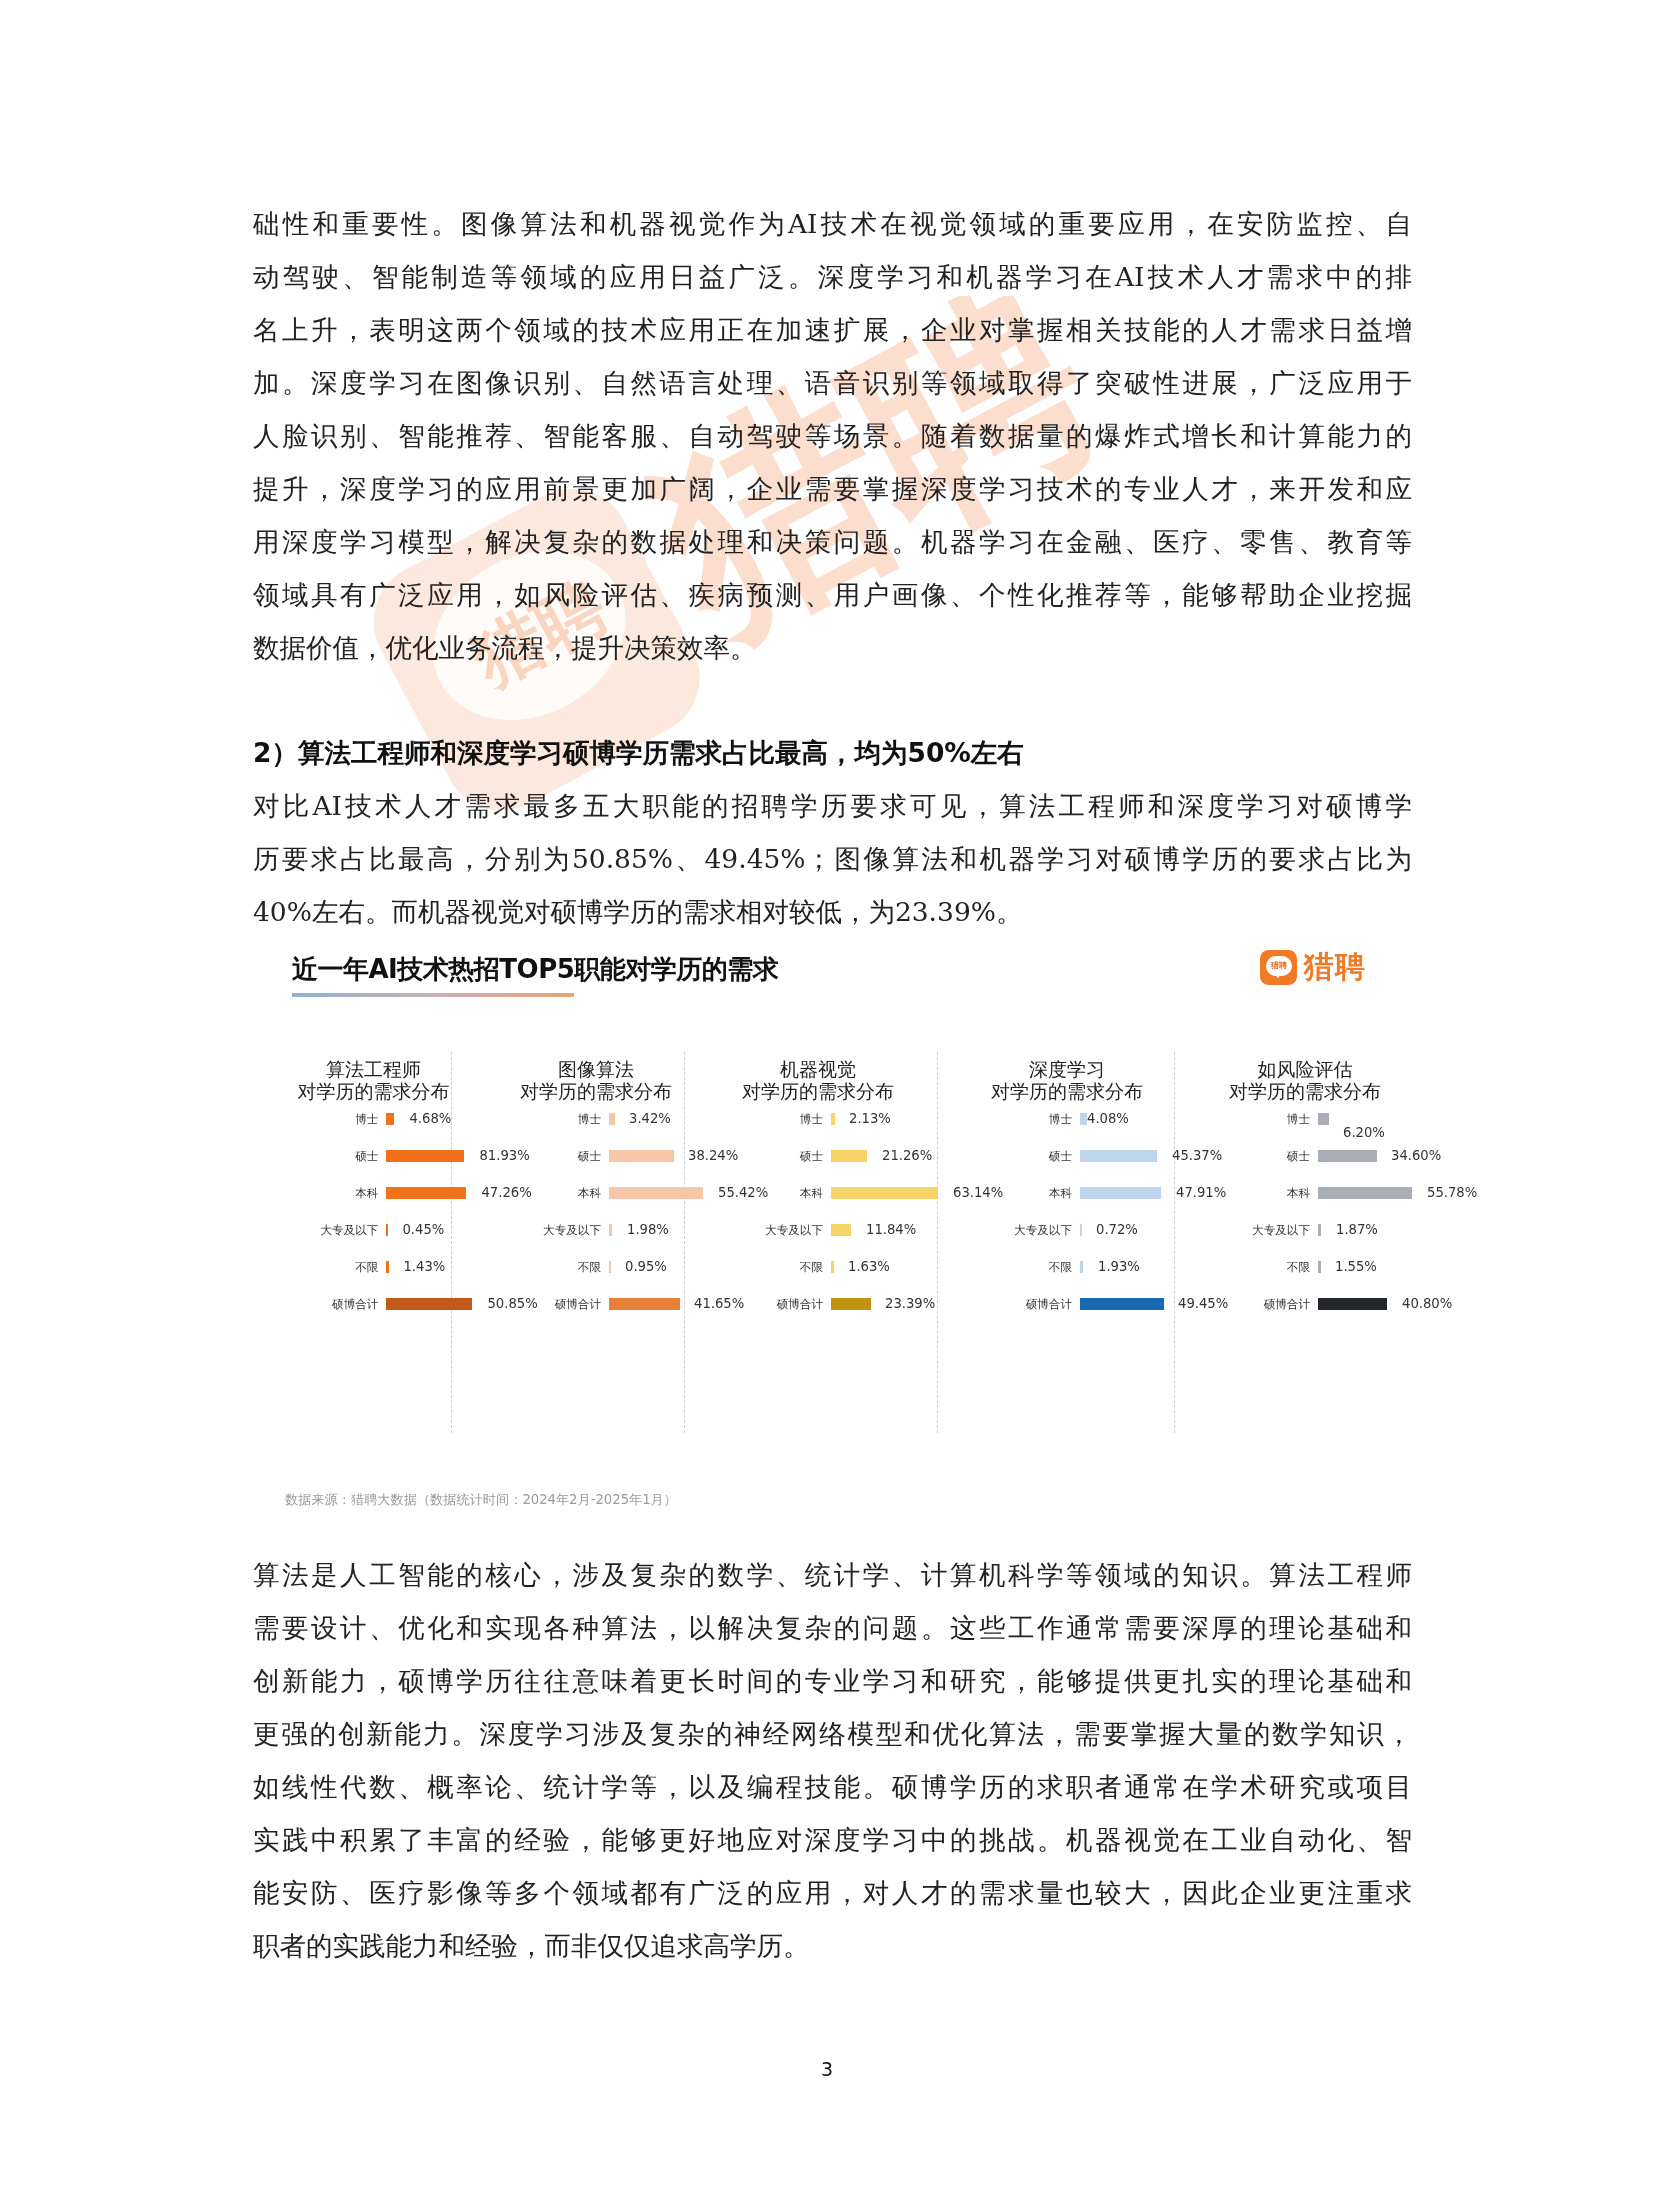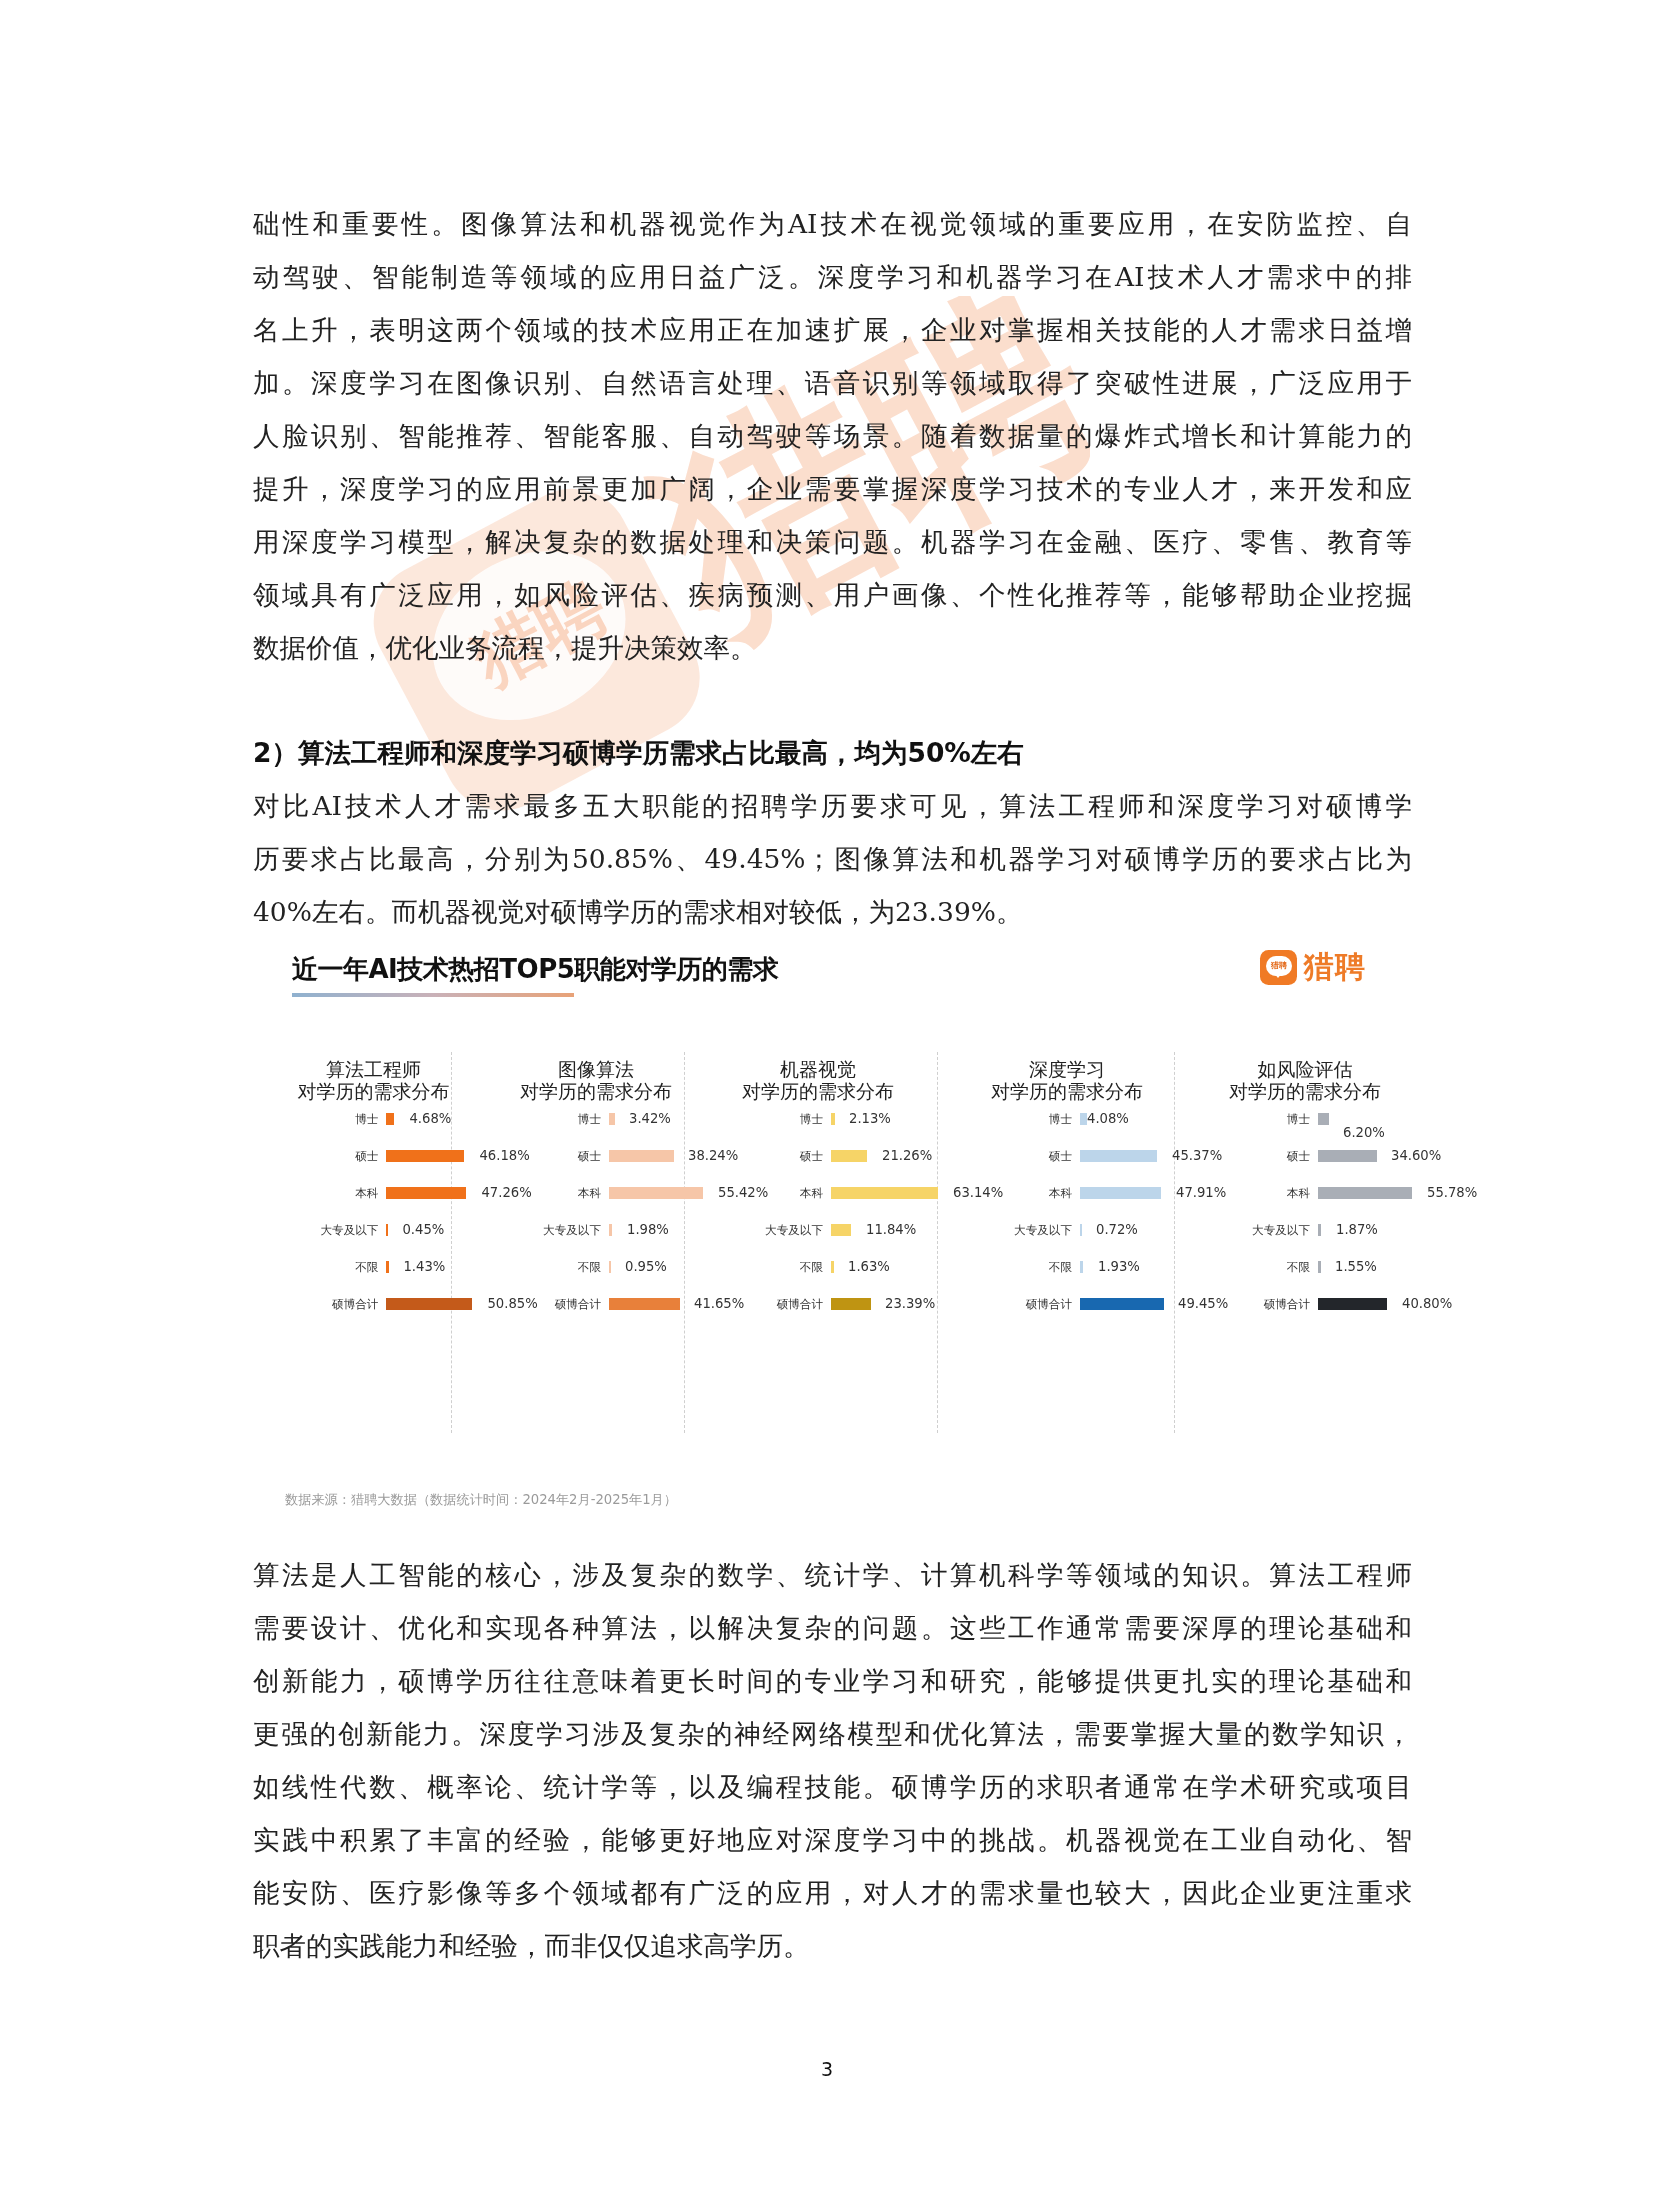--- a/index.html
+++ b/index.html
@@ -104,21 +104,21 @@
           <div>对学历的需求分布</div>
         </div>
         <div class="row" style="top: 64px; width: 228px;">
           <div class="row-label" style="left: 29px;">博士</div>
           <div class="bar" style="left: 143px; width: 8px; background: rgb(240, 113, 26);"></div>
           <div class="val" style="left: 166px;">4.68%</div>
         </div>
         <div class="row" style="top: 101px; width: 228px;">
           <div class="row-label" style="left: 29px;">硕士</div>
           <div class="bar" style="left: 143px; width: 78px; background: rgb(240, 113, 26);"></div>
-          <div class="val" style="left: 236px;">46.18%</div>
+          <div class="val" style="left: 236px;">81.93%</div>
         </div>
         <div class="row" style="top: 138px; width: 228px;">
           <div class="row-label" style="left: 29px;">本科</div>
           <div class="bar" style="left: 143px; width: 80px; background: rgb(240, 113, 26);"></div>
           <div class="val" style="left: 238px;">47.26%</div>
         </div>
         <div class="row" style="top: 175px; width: 228px;">
           <div class="row-label" style="left: 29px;">大专及以下</div>
           <div class="bar" style="left: 143px; width: 1.6px; background: rgb(240, 113, 26);"></div>
           <div class="val" style="left: 159px;">0.45%</div>

